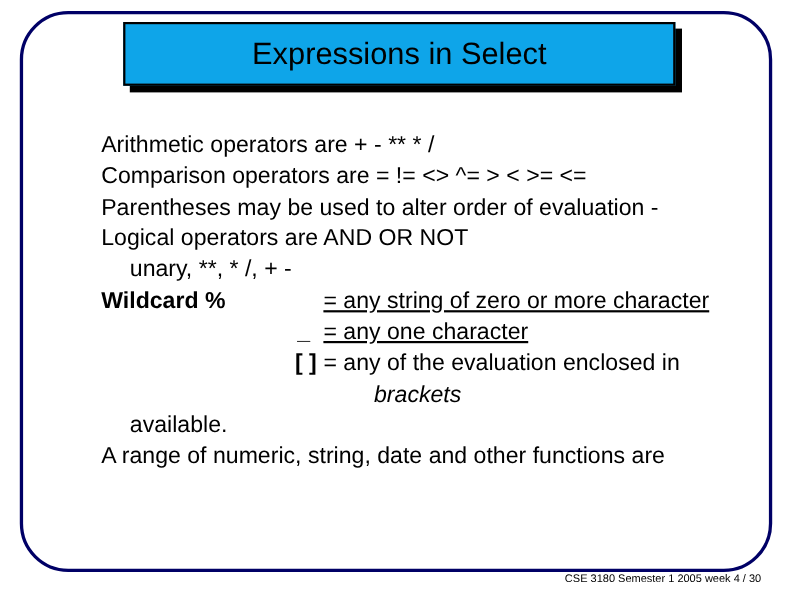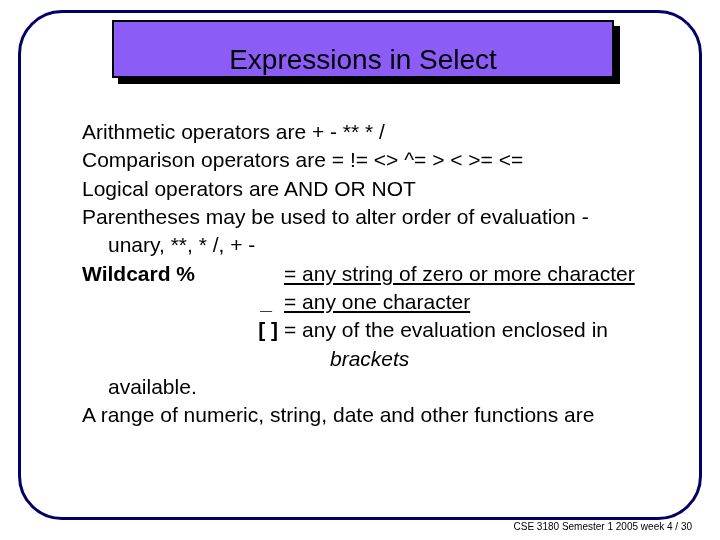--- a/index.html
+++ b/index.html
@@ -33,34 +33,34 @@
     width: 502px;
     height: 58px;
     background: #000;
   }
   .title-box {
     position: absolute;
     left: 112px;
     top: 20px;
     width: 502px;
     height: 58px;
-    background: #8b5cf6;
+    background: #0ea5e9;
     border: 2px solid #000;
     display: flex;
-    align-items: flex-end;
+    align-items: center;
     justify-content: center;
   }
   .title-text {
     font-size: 28px;
     color: #000;
     font-weight: 400;
   }
   .body {
     position: absolute;
-    left: 82px;
+    left: 92px;
     top: 118px;
     width: 574px;
     color: #000;
     font-size: 21px;
     line-height: 1.35;
   }
   .body .line { margin: 0; padding: 0; }
   .body .indent-1 { padding-left: 26px; }
   .body .wc-row {
     display: flex;
@@ -96,22 +96,22 @@
   <div class="frame"></div>
 
   <div class="title-shadow"></div>
   <div class="title-box">
     <span class="title-text">Expressions in Select</span>
   </div>
 
   <div class="body">
     <p class="line">Arithmetic operators  are +  -  **  *  /</p>
     <p class="line">Comparison operators are   =   !=  &lt;&gt;  ^=  &gt;  &lt;  &gt;=  &lt;=</p>
+    <p class="line">Parentheses may be used to alter  order of evaluation -</p>
     <p class="line">Logical operators  are AND  OR  NOT</p>
-    <p class="line">Parentheses may be used to alter  order of evaluation -</p>
     <p class="line indent-1">unary, **, * /, + -</p>
 
     <div class="wc-row">
       <span class="wc-lead">Wildcard   %</span>
       <span class="wc-rest">= any string of zero or more character</span>
     </div>
     <div class="wc-row">
       <span class="wc-lead" style="text-align:right; padding-right:12px;">_</span>
       <span class="wc-rest">  = any one character</span>
     </div>

